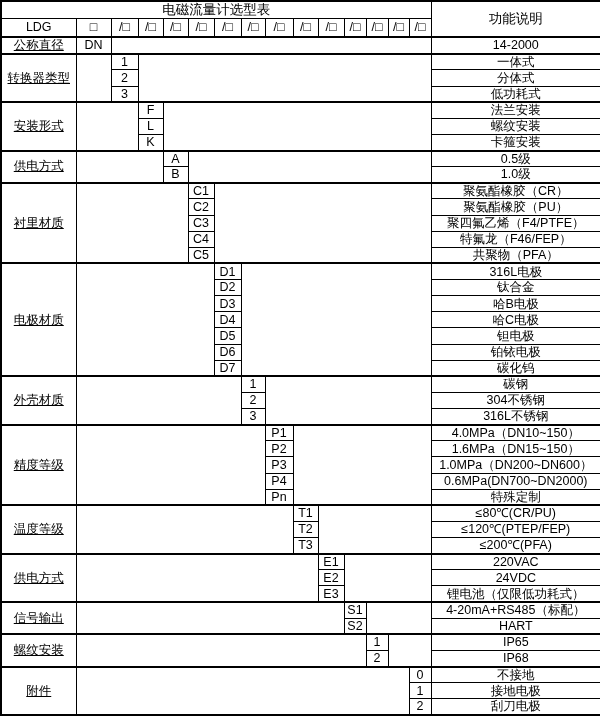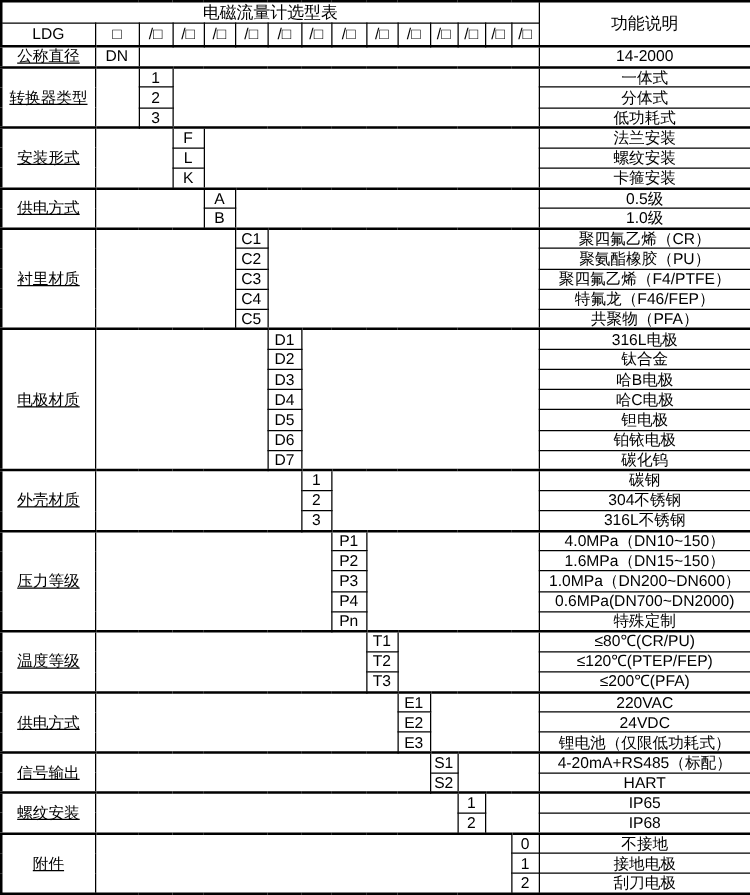--- a/index.html
+++ b/index.html
@@ -134,21 +134,21 @@
         </tr>
         <tr class="data-row">
           <td>B</td>
           <td>1.0级</td>
         </tr>
         <tr class="data-row section-start">
           <td class="cat" rowspan="5">衬里材质</td>
           <td rowspan="5" colspan="4"></td>
           <td>C1</td>
           <td rowspan="5" colspan="9"></td>
-          <td>聚四氟乙烯（CR）</td>
+          <td>聚氨酯橡胶（CR）</td>
         </tr>
         <tr class="data-row">
           <td>C2</td>
           <td>聚氨酯橡胶（PU）</td>
         </tr>
         <tr class="data-row">
           <td>C3</td>
           <td>聚四氟乙烯（F4/PTFE）</td>
         </tr>
         <tr class="data-row">
@@ -199,21 +199,21 @@
         </tr>
         <tr class="data-row">
           <td>2</td>
           <td>304不锈钢</td>
         </tr>
         <tr class="data-row">
           <td>3</td>
           <td>316L不锈钢</td>
         </tr>
         <tr class="data-row section-start">
-          <td class="cat" rowspan="5">压力等级</td>
+          <td class="cat" rowspan="5">精度等级</td>
           <td rowspan="5" colspan="7"></td>
           <td>P1</td>
           <td rowspan="5" colspan="6"></td>
           <td class="descL">4.0MPa（DN10~150）</td>
         </tr>
         <tr class="data-row">
           <td>P2</td>
           <td class="descL">1.6MPa（DN15~150）</td>
         </tr>
         <tr class="data-row">

